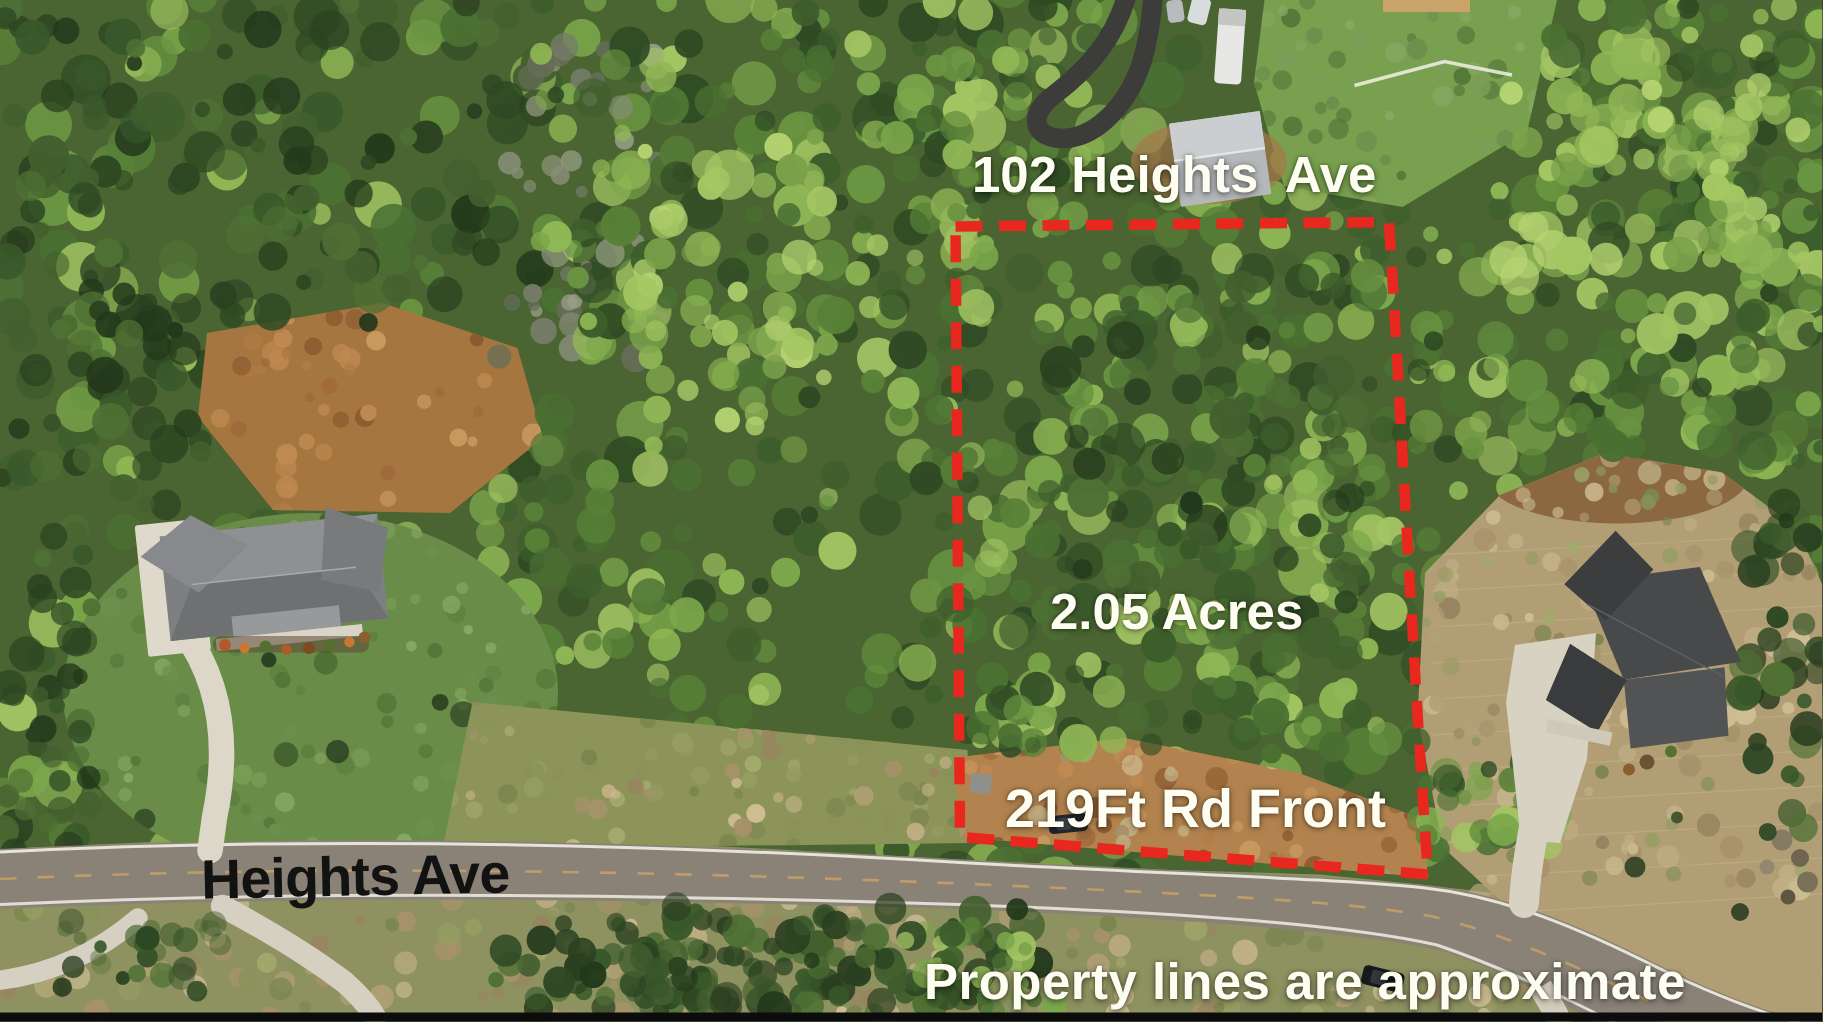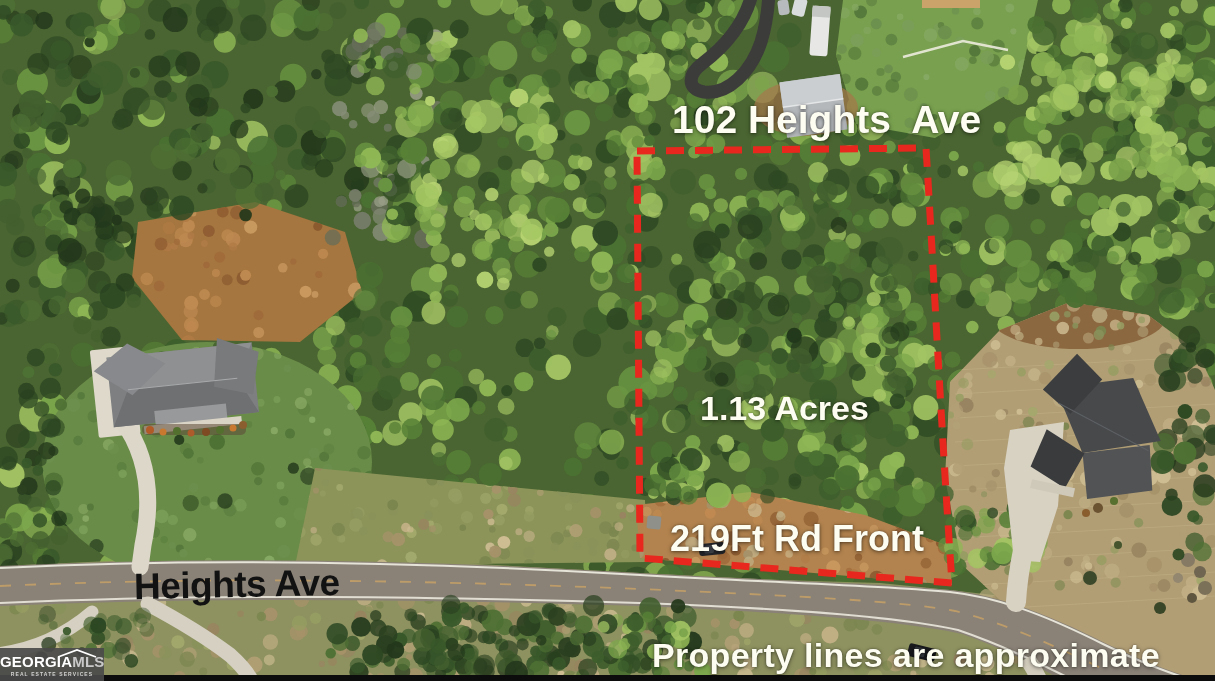--- a/index.html
+++ b/index.html
@@ -8,28 +8,28 @@
     font-family:"Liberation Sans",sans-serif;
     background:#4a6531;
   }
   #scene{position:absolute;left:0;top:0;width:1215px;height:681px;display:block;}
   .ovl{
     position:absolute;font-weight:700;color:var(--c-overlay,#fdfdf2);
     white-space:pre;line-height:1;letter-spacing:0;
     text-shadow:0 1px 4px rgba(0,0,0,.5),0 0 2px rgba(0,0,0,.3);
     pointer-events:none;
   }
-  #t-address{left:648px;top:100px;font-size:39px;margin-left:24px;}
+  #t-address{left:648px;top:100px;font-size:34px;}
   #t-acres{left:700px;top:391px;font-size:34px;}
   #t-roadfront{left:670px;top:521px;font-size:36px;}
   #t-street{
     left:134px;top:566px;font-size:37px;color:var(--c-street,#121212);
     text-shadow:none;transform:rotate(-1.2deg);letter-spacing:-.5px;
   }
-  #t-disclaimer{left:616px;top:638px;font-size:34px;letter-spacing:.3px;margin-left:36px;}
+  #t-disclaimer{left:616px;top:638px;font-size:34px;letter-spacing:.3px;}
   #watermark{
     position:absolute;left:0;top:648px;width:104px;height:33px;
     background:rgba(74,74,74,.92);color:#fff;overflow:hidden;
   }
   .wm-row{
     position:relative;text-align:center;font-weight:700;font-size:15px;
     line-height:1;padding-top:6px;letter-spacing:.2px;white-space:nowrap;
   }
   .wm-mls{color:#c9c9c9;}
   .wm-roof{position:absolute;top:1px;left:57px;width:40px;height:9px;}
@@ -2961,28 +2961,19 @@
     <rect x="908" y="646" width="28" height="13" rx="3" fill="#17191c"></rect>
     <rect x="914" y="648" width="11" height="9" rx="2" fill="#34383d"></rect>
   </g>
 
   <path id="boundary-path" d="M637,151 L926,148 C933,258 941,425 952,583 L640,558 Z" fill="none" stroke="#e8281e" stroke-width="7" stroke-dasharray="18 11" stroke-linejoin="miter"></path>
 
   <rect x="0" y="675" width="1215" height="6.5" fill="#0c0c0c"></rect>
 </svg>
 
 <div class="ovl" id="t-address">102 Heights  Ave</div>
-<div class="ovl" id="t-acres">1.13 Acres</div>
+<div class="ovl" id="t-acres">2.05 Acres</div>
 <div class="ovl" id="t-roadfront">219Ft Rd Front</div>
 <div class="ovl" id="t-street">Heights Ave</div>
 <div class="ovl" id="t-disclaimer">Property lines are approximate</div>
 
-<div id="watermark" style="background: rgba(74, 74, 74, 0.92);">
-  <div class="wm-row">
-    <span>GEORGIA</span><span class="wm-mls">MLS</span>
-    <svg class="wm-roof" viewBox="0 0 40 9">
-      <polyline points="1,8 20,1 39,8" fill="none" stroke="#ffffff" stroke-width="1.8"></polyline>
-    </svg>
-  </div>
-  <div class="wm-tag">REAL ESTATE SERVICES</div>
-</div>
 
 </div>
 
 </body></html>

